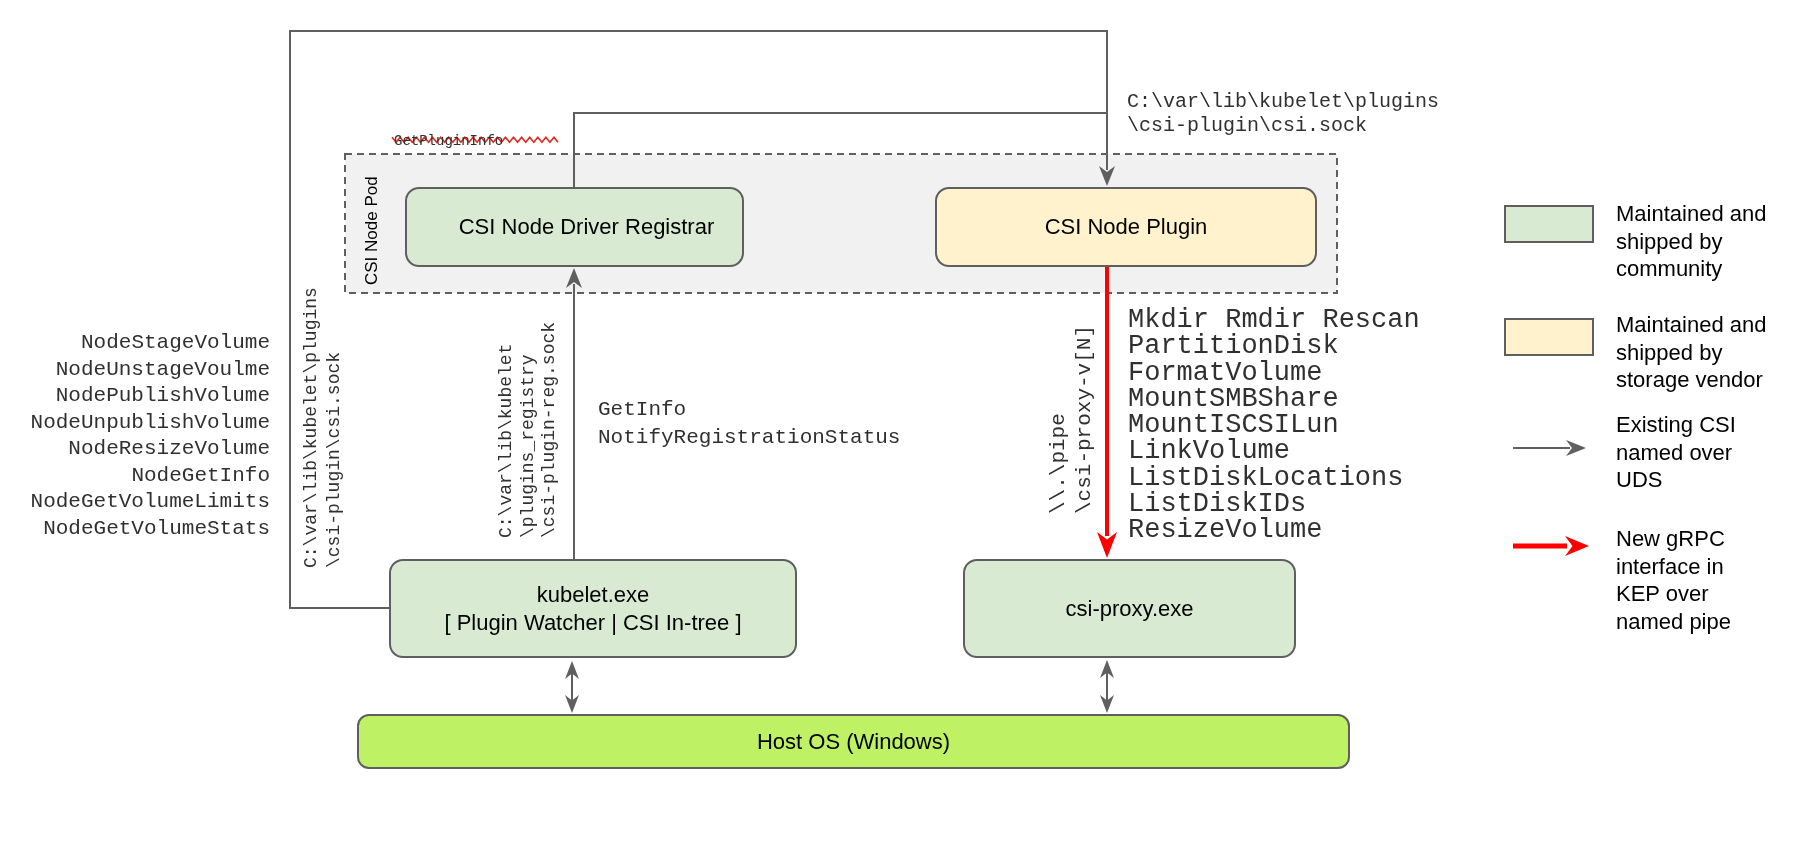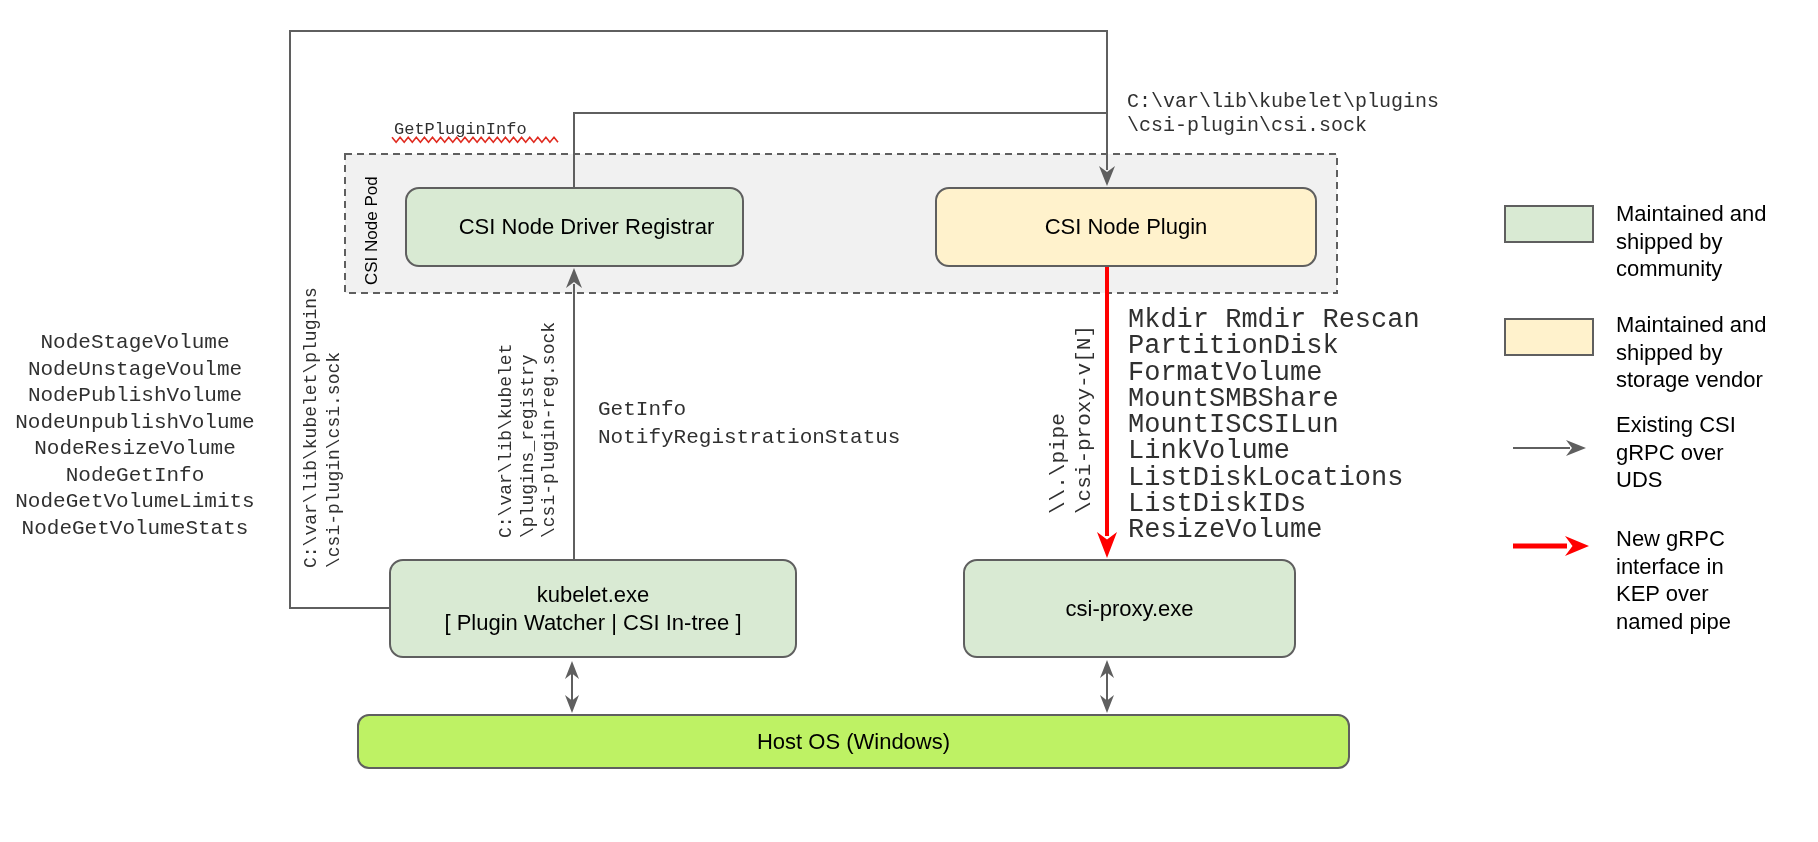--- a/index.html
+++ b/index.html
@@ -80,26 +80,26 @@
   </div>
   <div class="box green" style="left:963px;top:559px;width:333px;height:99px;">
     <span>csi-proxy.exe</span>
   </div>
   <div class="box blue" style="left:357px;top:714px;width:993px;height:55px;border-radius:12px;">
     <span>Host OS (Windows)</span>
   </div>
 
   <div class="podlabel rot" style="left:362px;top:285px;">CSI Node Pod</div>
 
-  <div class="mono" style="left:394px;top:118px;font-size:17px;line-height:24px;">GetPluginInfo</div>
+  <div class="mono" style="left:394px;top:129px;font-size:14px;line-height:24px;">GetPluginInfo</div>
 
   <div class="mono" style="left:1127px;top:90px;font-size:20px;line-height:24px;">C:\var\lib\kubelet\plugins
 \csi-plugin\csi.sock</div>
 
-  <div class="mono" style="left:0px;top:330px;width:270px;text-align:center;font-size:21px;line-height:26.5px;">NodeStageVolume
+  <div class="mono" style="left:0px;top:330px;width:270px;text-align:right;font-size:21px;line-height:26.5px;">NodeStageVolume
 NodeUnstageVoulme
 NodePublishVolume
 NodeUnpublishVolume
 NodeResizeVolume
 NodeGetInfo
 NodeGetVolumeLimits
 NodeGetVolumeStats</div>
 
   <div class="mono rot" style="left:300px;top:568px;font-size:18px;line-height:23px;">C:\var\lib\kubelet\plugins
 \csi-plugin\csi.sock</div>
@@ -128,21 +128,21 @@
   <div class="legend-text" style="top:200px;">Maintained and
 shipped by
 community</div>
 
   <div class="swatch yellow-bg" style="top:318px;"></div>
   <div class="legend-text" style="top:311px;">Maintained and
 shipped by
 storage vendor</div>
 
   <div class="legend-text" style="top:411px;">Existing CSI
-gRPC over
+named over
 UDS</div>
 
   <div class="legend-text" style="top:525px;">New gRPC
 interface in
 KEP over
 named pipe</div>
 
 </div>
 
 </body></html>

